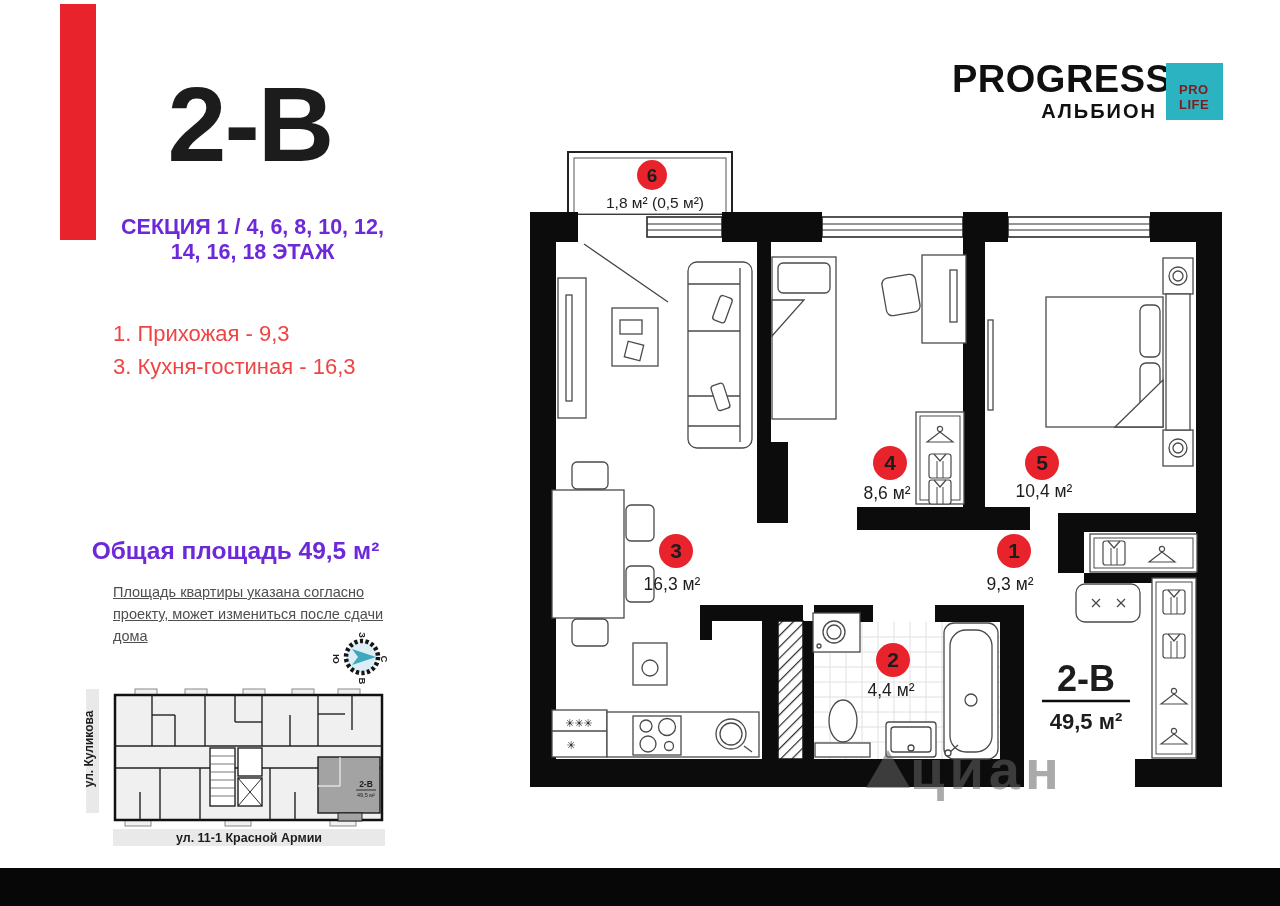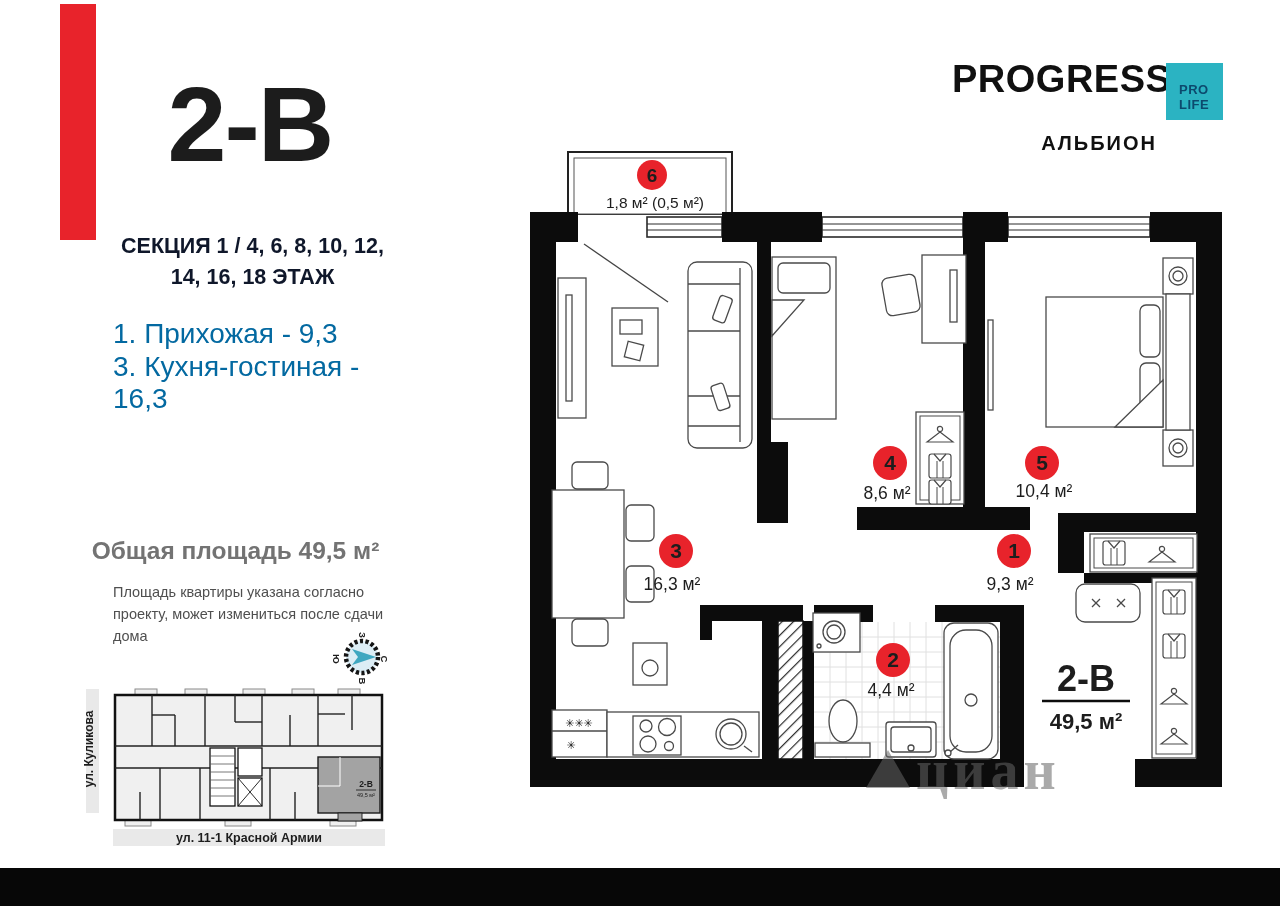--- a/index.html
+++ b/index.html
@@ -5,39 +5,39 @@
   html,body{margin:0;padding:0;}
   body{
     width:1280px;height:906px;position:relative;background:#ffffff;
     font-family:"Liberation Sans", sans-serif;color:#1a1a1a;overflow:hidden;
   }
   .abs{position:absolute;}
   
   .red-bar{left:60px;top:4px;width:36px;height:236px;background:#e8232b;}
   .unit-title{left:110px;top:56px;width:280px;text-align:center;
     font-size:106px;font-weight:700;letter-spacing:-2px;color:#1c1c1c;line-height:1.3;}
-  .section-label{left:95px;top:231px;width:315px;text-align:center;
-    font-size:21.5px;font-weight:700;line-height:31px;white-space:pre-line;color:#0f172a;}
-  .room-list{left:113px;top:318px;width:300px;font-size:28px;line-height:32.5px;color:#0369a1;}
+  .section-label{left:95px;top:215px;width:315px;text-align:center;
+    font-size:21.5px;font-weight:700;line-height:25px;white-space:pre-line;color:#6d28d9;}
+  .room-list{left:113px;top:318px;width:300px;font-size:22px;line-height:32.5px;color:#ef4444;}
   .total-area{left:88px;top:537px;width:295px;text-align:center;
-    font-size:24.5px;font-weight:700;color:#737373;}
+    font-size:24.5px;font-weight:700;color:#6d28d9;}
   .note{left:113px;top:581px;width:300px;font-size:14.5px;line-height:22px;
-    color:#4f4f4f;white-space:pre-line;}
+    color:#4f4f4f;white-space:pre-line;text-decoration:underline;}
   
   .logo-brand{left:952px;top:58px;width:205px;
     font-size:38px;font-weight:700;letter-spacing:0.5px;color:#101010;}
   .logo-project{left:957px;top:100px;width:200px;text-align:right;
-    font-size:20px;font-weight:600;letter-spacing:2px;color:#101010;margin-top:32px;}
+    font-size:20px;font-weight:600;letter-spacing:2px;color:#101010;}
   .badge{left:1166px;top:63px;width:57px;height:57px;background:#2bb3c2;
-    color:#0c4a6e;font-size:13px;font-weight:700;line-height:15px;
+    color:#7f1d1d;font-size:13px;font-weight:700;line-height:15px;
     padding:0;box-sizing:border-box;}
   .badge-inner{position:absolute;left:13px;top:19px;white-space:pre-line;letter-spacing:0.5px;}
   
-  .watermark{left:866px;top:746px;display:flex;align-items:flex-end;gap:6px;
-    color:rgba(100,100,100,0.55);z-index:5;font-family:Liberation Serif, serif;}
+  .watermark{left:866px;top:746px;display:flex;align-items:flex-end;
+    color:rgba(100,100,100,0.55);z-index:5;}
   .wm-tri{width:0;height:0;border-left:22px solid transparent;
     border-right:22px solid transparent;border-bottom:38px solid rgba(100,100,100,0.55);
     margin-bottom:6px;}
   .wm-text{font-size:56px;font-weight:700;letter-spacing:5px;line-height:48px;}
   .black-strip{left:0;top:868px;width:1280px;height:38px;background:#070707;}
   svg{font-family:"Liberation Sans", sans-serif;}
   svg text{fill:#1d1d1d;}
 </style>
 </head>
 <body>

